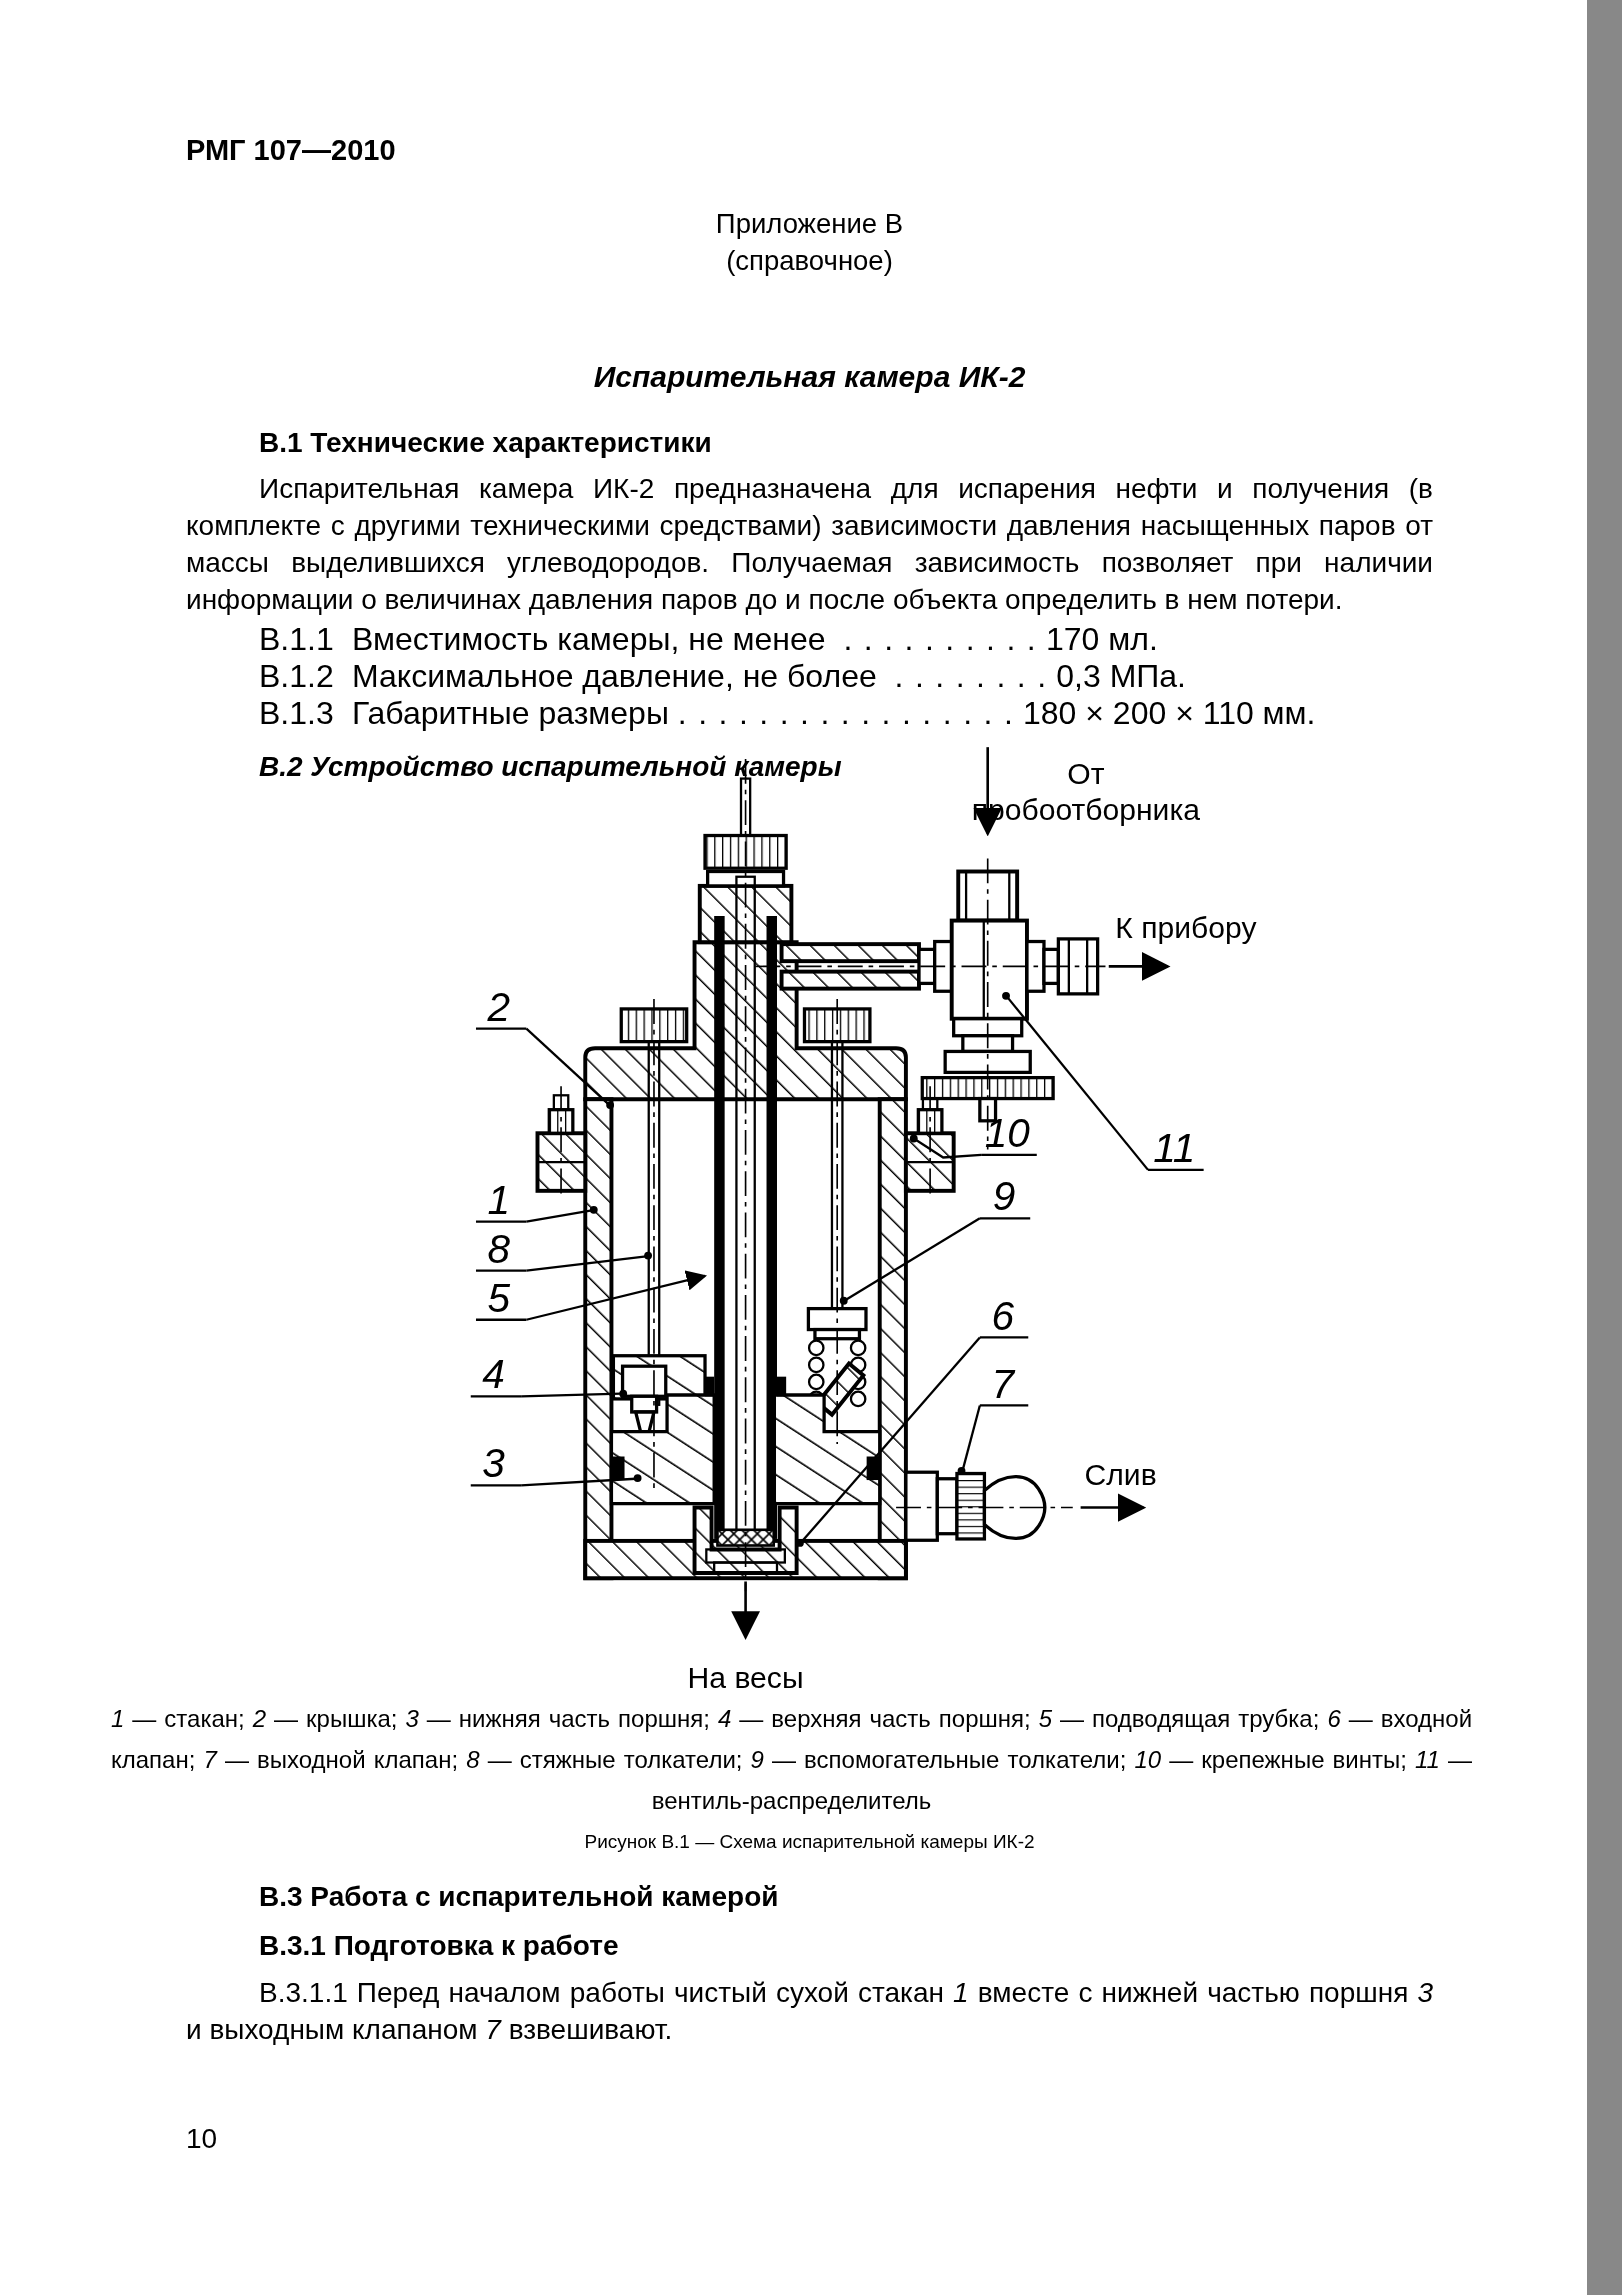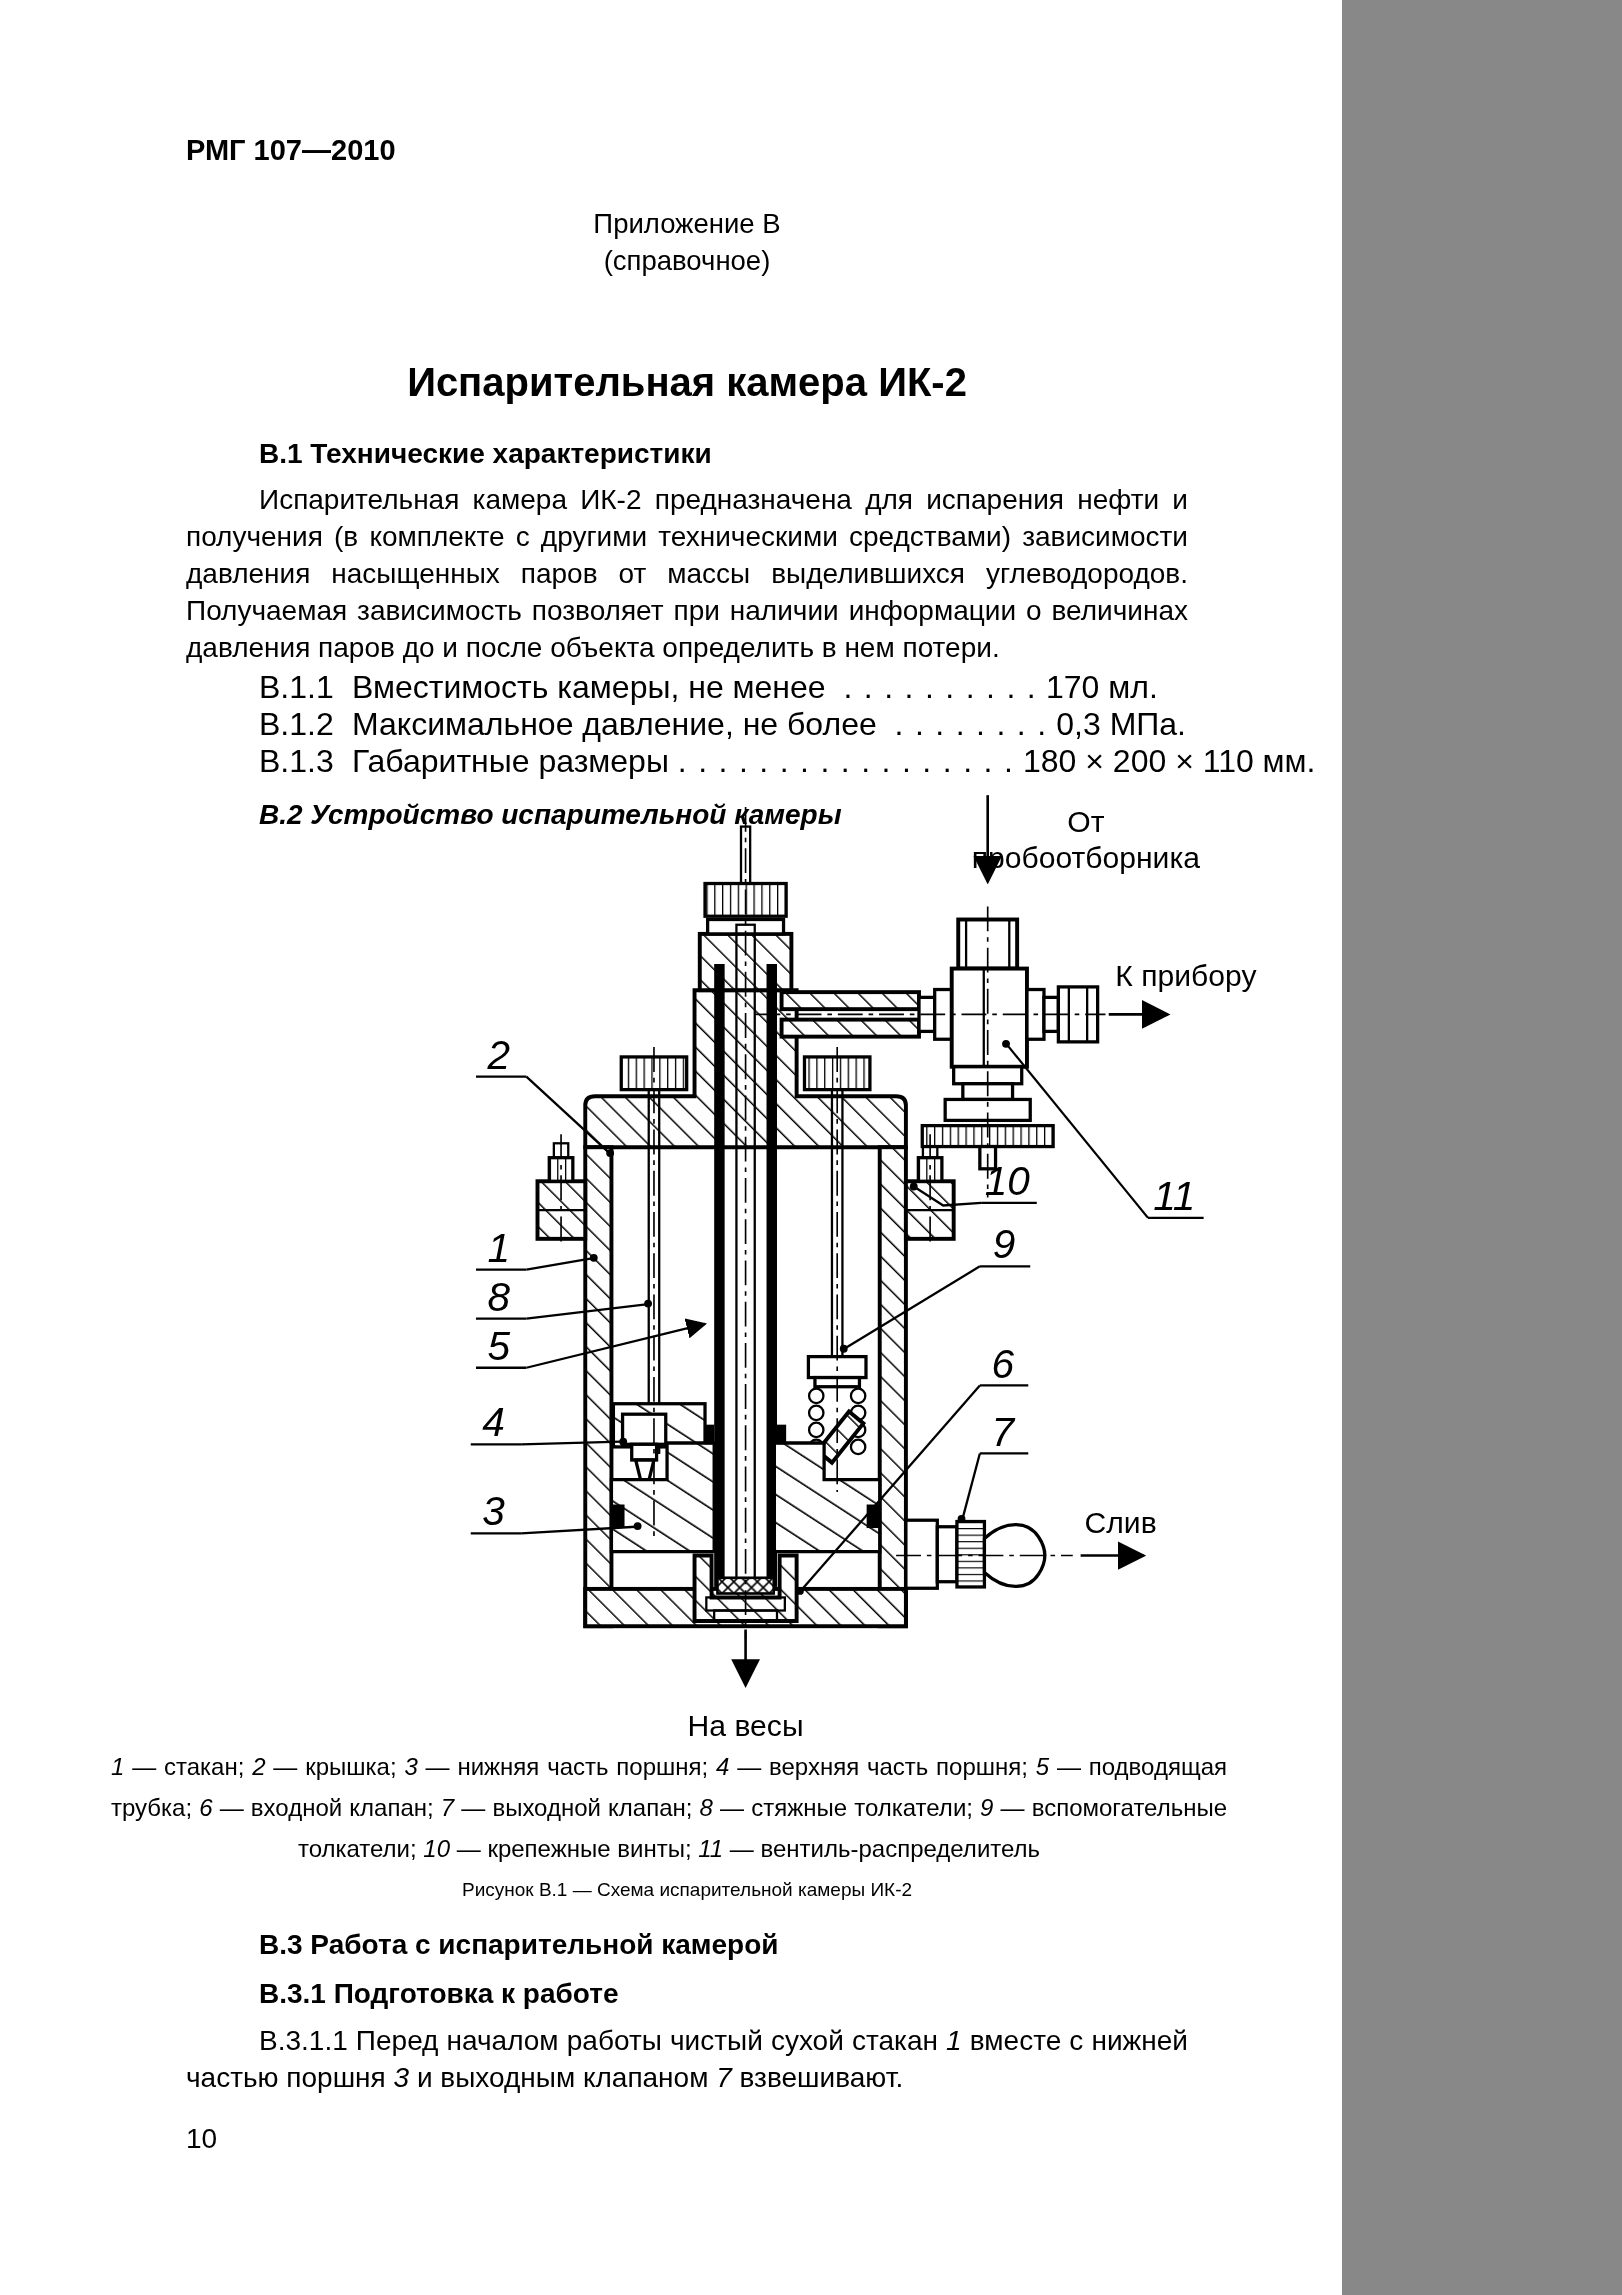--- a/index.html
+++ b/index.html
@@ -1,23 +1,23 @@
 <!DOCTYPE html>
 <html style="font-size:10.5px"><head>
 <meta charset="utf-8">
 <style>
   html,body { margin:0; padding:0; background:#888; }
   .page {
-    position:relative; width:1342px; height:2295px; background:#fff;
+    position:relative; width:1587px; height:2295px; background:#fff;
     box-sizing:border-box; padding:134px 154px 0 186px;
     font-family:"Liberation Sans", sans-serif; color:#000; overflow:hidden;
   }
   .runhead { font-size:29px; font-weight:bold; }
   .appendix { text-align:center; font-weight:normal; font-size:27.5px; line-height:37px; margin-top:38px; }
-  .doc-title { text-align:center; font-weight:bold; font-size:40px; margin-top:81px; }
+  .doc-title { text-align:center; font-weight:bold; font-size:30px; margin-top:81px;font-style:italic; }
   .h2 { font-size:28px; font-weight:bold; margin:33px 0 0 73px; }
   .h2.tight { margin-top:18.3px;font-style:italic; }
   .h3 { font-size:28px; font-weight:bold; margin:17px 0 12px 73px; }
   .body-par { font-size:28px; line-height:37px; text-align:justify; margin:10.5px 0 0 0; text-indent:73px; }
   .specs { margin:3.9px 0 0 73px; font-size:32px; line-height:37px; }
   .spec-row { white-space:nowrap; }
   .spec-code { display:inline-block; min-width:93px; }
   .spec-dots { letter-spacing:1.3px; }
   .figure-wrap { margin:-62px 0 0 206px; }
   .legend { font-size:24px; line-height:41px; text-align:justify; text-align-last:center; margin:0 -39px 0 -75px; }

